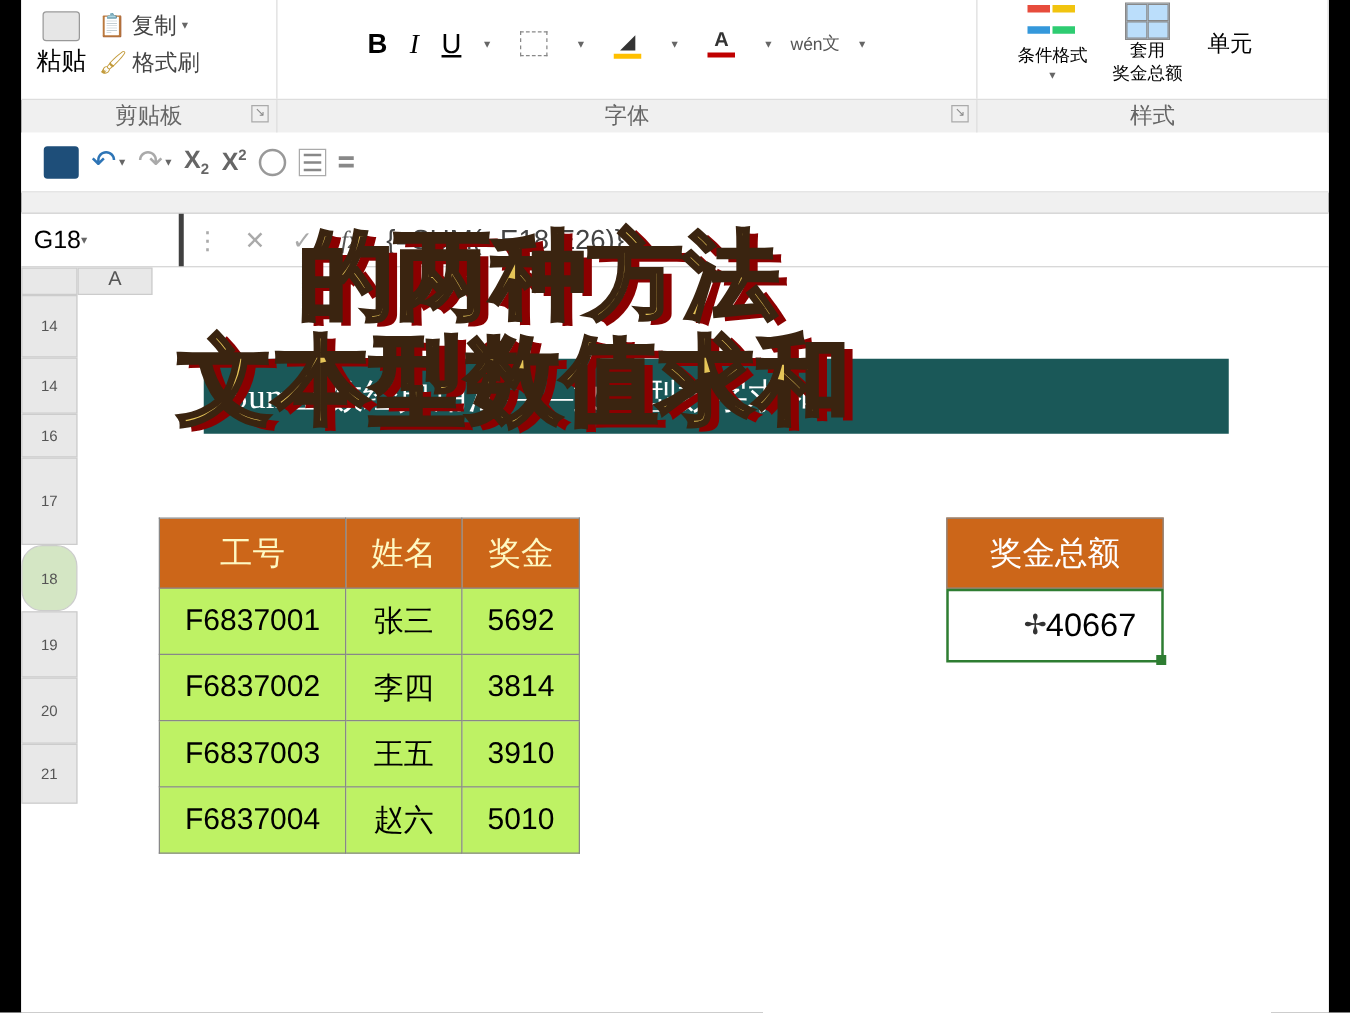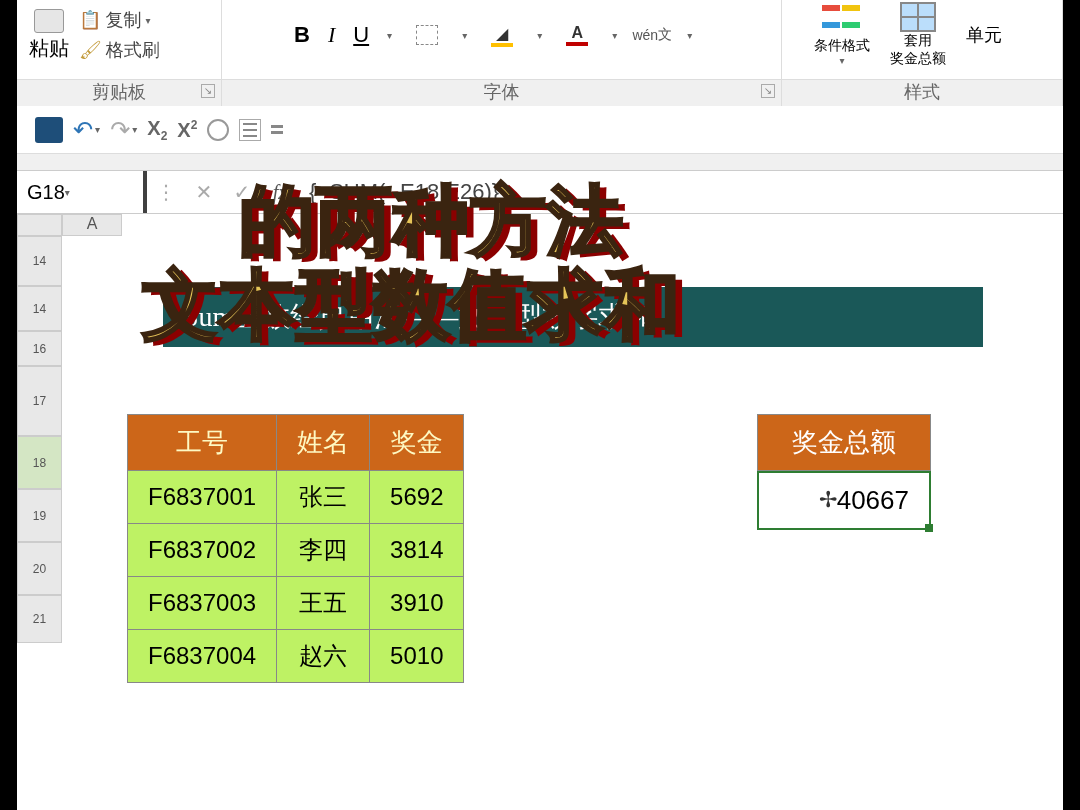--- a/index.html
+++ b/index.html
@@ -49,21 +49,21 @@
 
   .formula-bar { height: 44px; background: #fff; display: flex; align-items: center; border-top:1px solid #ccc; border-bottom:1px solid #ccc; margin-top:16px; }
   .name-box { width: 130px; height: 100%; border-right:4px solid #404040; display:flex; align-items:center; padding-left:10px; font-size:20px; justify-content:flex-start; padding-right:6px; }
   .fb-ico { width:38px; display:flex; justify-content:center; color:#aaa; font-size:20px; }
   .fx { font-style: italic; font-family: serif; color:#555; }
   .formula-txt { font-size: 22px; color: #444; padding-left: 10px; }
 
   .sheet { position: relative; height: 620px; background: #fff; }
   .row-hdrs { position:absolute; left:0; top:22px; width:45px; }
   .row-hdr { height:53px; background:#e8e8e8; border:1px solid #ccc; display:flex; align-items:center; justify-content:center; font-size:12px; color:#555; }
-  .row-hdr.sel { background:#d4e6c4; }
+  .row-hdr.sel { background:#d4e6c4;border-radius:17px; }
   .col-A { position:absolute; left:45px; top:0; width:60px; height:22px; background:#e8e8e8; border:1px solid #ccc; text-align:center; font-size:16px; color:#555; }
   .corner { position:absolute; left:0; top:0; width:45px; height:22px; background:#e8e8e8; border:1px solid #ccc; }
 
   .banner { position:absolute; left:110px; top:73px; width:820px; height:60px; background:#1a5858; color:#fff; font-size:28px; display:flex; align-items:center; padding-left:20px; font-family: "SimSun", serif; margin-left: 36px; }
 
   .data-table { position:absolute; left:110px; top:200px; border-collapse:collapse; }
   .data-table th { background:#cc6619; color:#fef9c3; font-size:26px; font-weight:normal; padding:10px 20px; border:1px solid #888; font-family:Liberation Mono, monospace; }
   .data-table td { background:#bef264; font-size:24px; padding:10px 20px; border:1px solid #888; text-align:center; font-family:"SimSun",serif; }
   .data-table td:first-child { text-align:left; font-family: Arial, sans-serif; }
   .data-table td:nth-child(3) { font-family: Arial, sans-serif; }

